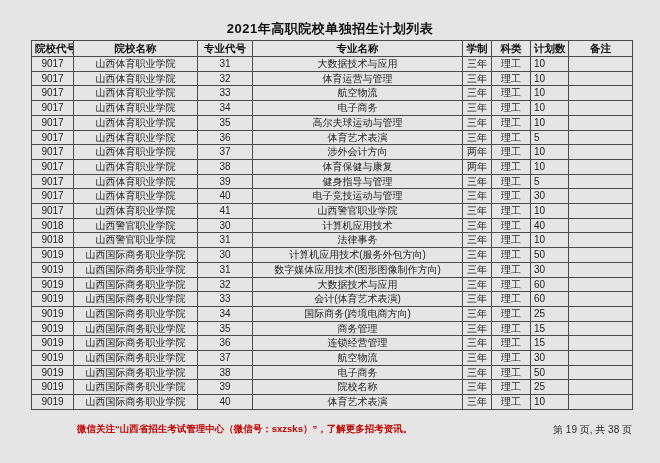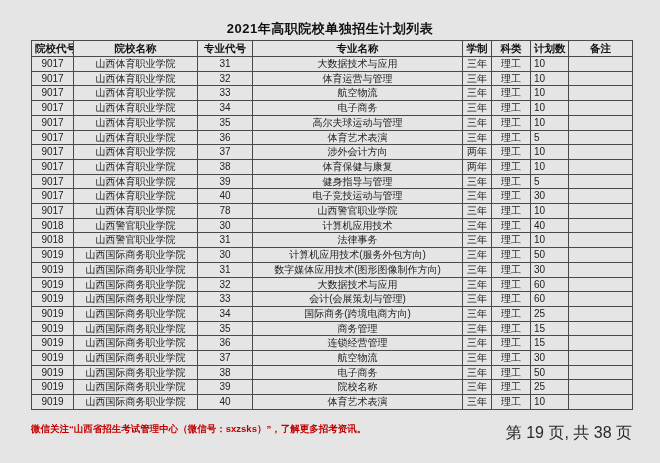--- a/index.html
+++ b/index.html
@@ -68,23 +68,24 @@
     width: 601px;
     display: flex;
     justify-content: space-between;
     align-items: flex-start;
   }
   .wechat-note {
     font-size: 9.5px;
     font-weight: bold;
     color: #c00000;
     white-space: nowrap;
+    margin-left: 46px;
   }
   .page-info {
-    font-size: 16px;
+    font-size: 10px;
     color: #2a2a2a;
     white-space: nowrap;
   }
 </style>
 </head>
 <body>
 
 <div class="page">
 
   <div class="title">2021年高职院校单独招生计划列表</div>
@@ -209,21 +210,21 @@
           <td class="c2">40</td>
           <td class="c3">电子竞技运动与管理</td>
           <td class="c4">三年</td>
           <td class="c5">理工</td>
           <td class="c6">30</td>
           <td class="c7"></td>
         </tr>
         <tr>
           <td class="c0">9017</td>
           <td class="c1">山西体育职业学院</td>
-          <td class="c2">78</td>
+          <td class="c2">41</td>
           <td class="c3">山西警官职业学院</td>
           <td class="c4">三年</td>
           <td class="c5">理工</td>
           <td class="c6">10</td>
           <td class="c7"></td>
         </tr>
         <tr>
           <td class="c0">9018</td>
           <td class="c1">山西警官职业学院</td>
           <td class="c2">30</td>
@@ -270,21 +271,21 @@
           <td class="c3">大数据技术与应用</td>
           <td class="c4">三年</td>
           <td class="c5">理工</td>
           <td class="c6">60</td>
           <td class="c7"></td>
         </tr>
         <tr>
           <td class="c0">9019</td>
           <td class="c1">山西国际商务职业学院</td>
           <td class="c2">33</td>
-          <td class="c3">会计(会展策划与管理)</td>
+          <td class="c3">会计(体育艺术表演)</td>
           <td class="c4">三年</td>
           <td class="c5">理工</td>
           <td class="c6">60</td>
           <td class="c7"></td>
         </tr>
         <tr>
           <td class="c0">9019</td>
           <td class="c1">山西国际商务职业学院</td>
           <td class="c2">34</td>
           <td class="c3">国际商务(跨境电商方向)</td>

